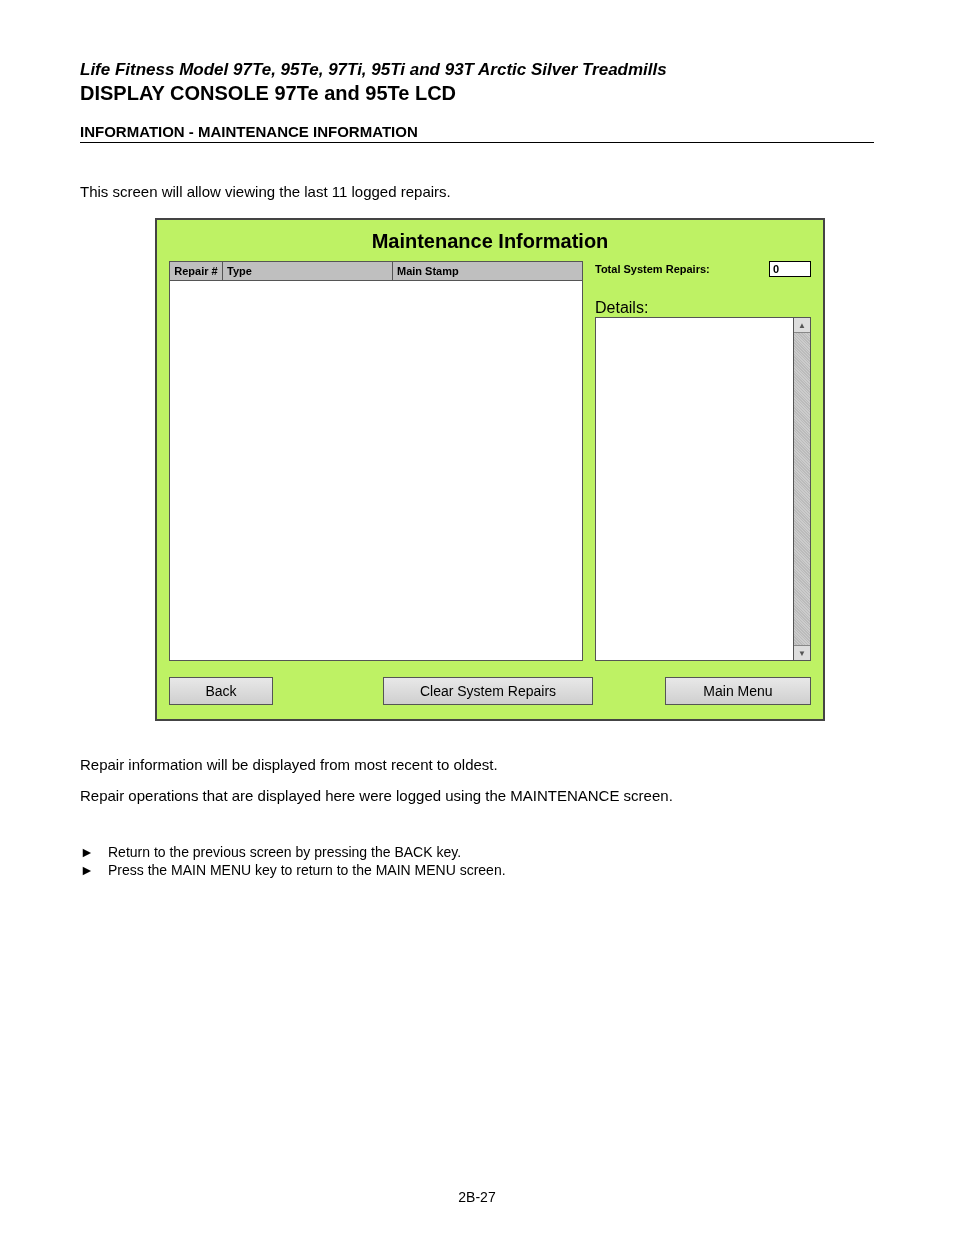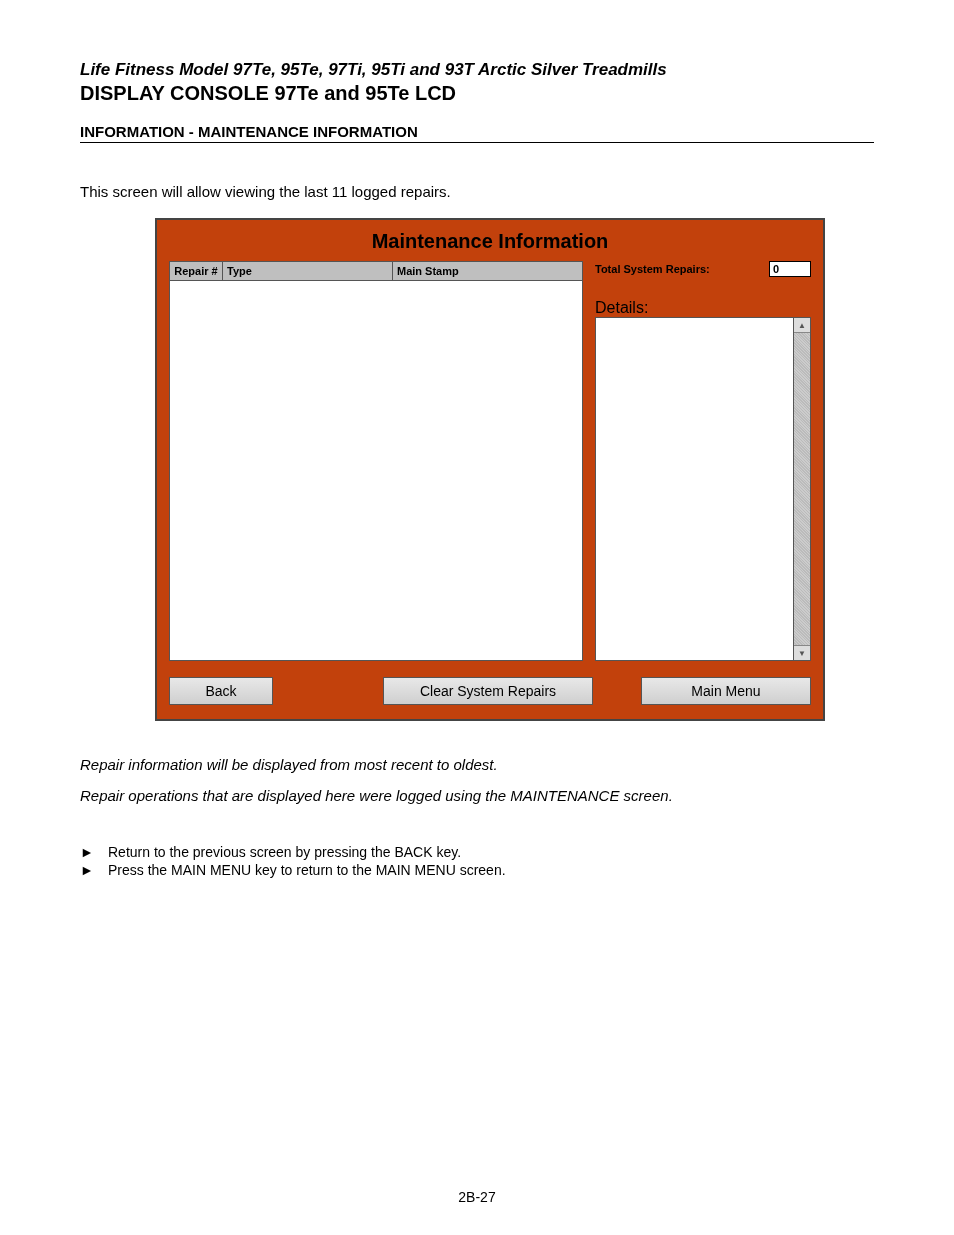--- a/index.html
+++ b/index.html
@@ -34,21 +34,21 @@
     padding-bottom: 2px;
     margin-bottom: 40px;
   }
   .intro-text {
     font-size: 15px;
     margin-bottom: 18px;
   }
   .screenshot-panel {
     width: 670px;
     margin: 0 0 35px 75px;
-    background: #c2410c;
+    background: #bef264;
     border: 2px solid #444;
     box-sizing: border-box;
     position: relative;
   }
   .panel-title {
     text-align: center;
     font-weight: bold;
     font-size: 20px;
     color: #000;
     padding: 10px 0 8px 0;
@@ -152,25 +152,24 @@
     background: linear-gradient(#e8e8e8,#cfcfcf);
     border: 1px solid #555;
     font-size: 14px;
     color: #000;
     padding: 5px 0;
     text-align: center;
     box-sizing: border-box;
   }
   .btn-back { width: 104px; }
   .btn-clear { width: 210px; margin-left: 100px; }
-  .btn-main { width: 170px; margin-left: auto; }
+  .btn-main { width: 146px; margin-left: auto; }
   .body-text {
     font-size: 15px;
     margin-bottom: 14px;
-    font-style: italic;
   }
   .bullets {
     margin-top: 40px;
     font-size: 14px;
   }
   .bullet-row {
     display: flex;
     gap: 14px;
     margin-bottom: 2px;
   }

